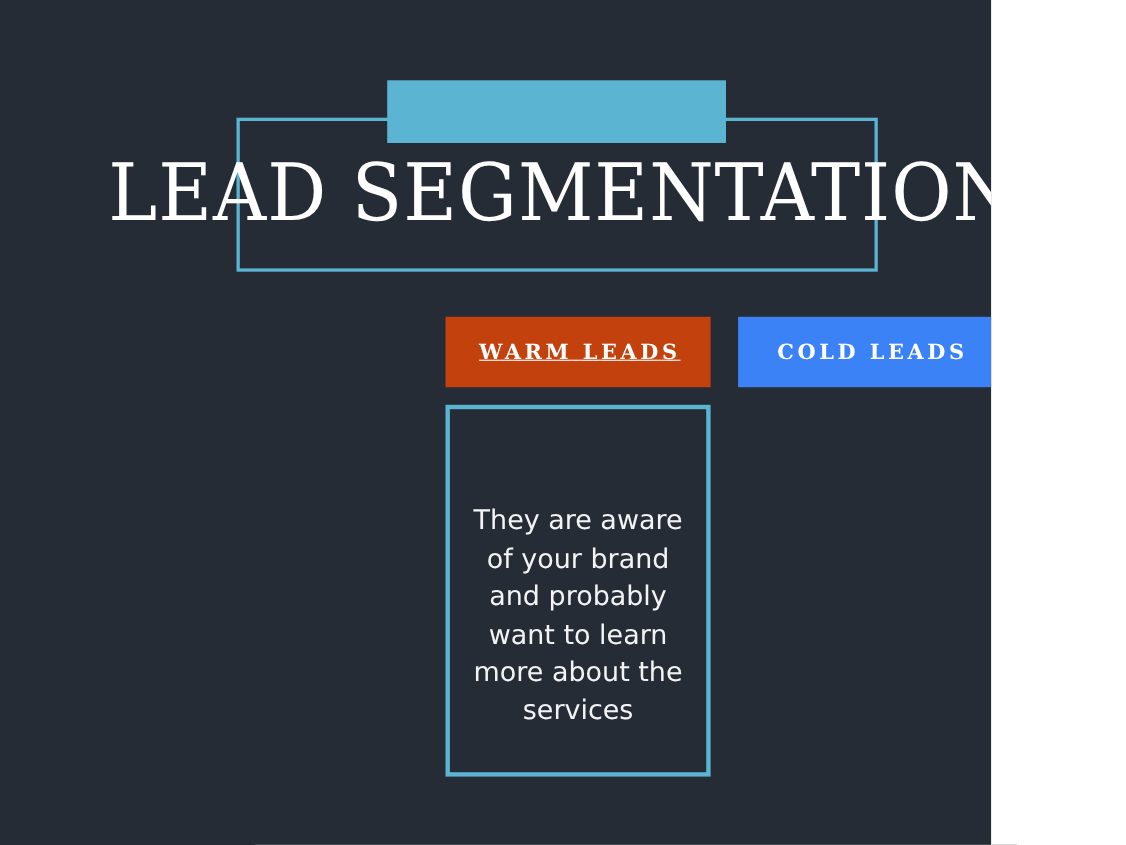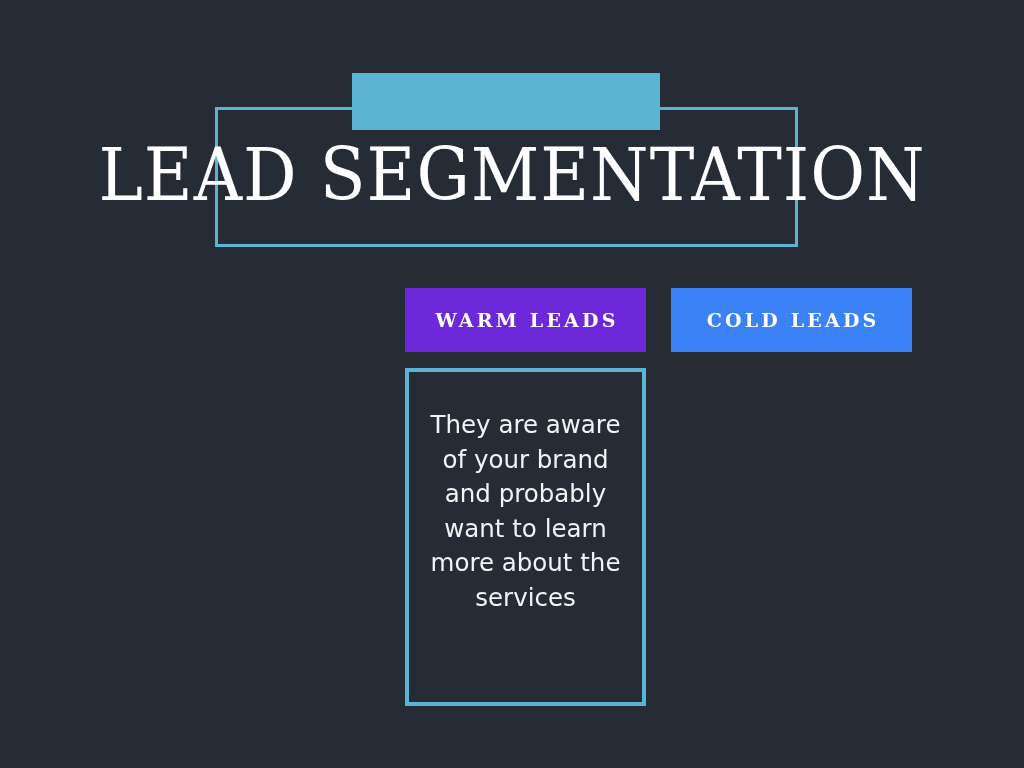--- a/index.html
+++ b/index.html
@@ -9,21 +9,21 @@
   }
   body {
     width: 1024px;
     height: 768px;
     overflow: hidden;
     font-family: "Liberation Sans", sans-serif;
   }
 
   #slide {
     position: relative;
-    width: 1024px;
+    width: 901px;
     height: 768px;
     background: #262c36;
     overflow: hidden;
   }
 
   
   #title-block {
     position: absolute;
     left: 0;
     top: 0;
@@ -115,28 +115,28 @@
     line-height: 34.5px;
     color: #f2f3f5;
     text-align: center;
     font-weight: 400;
   }
 
   
   .hot .column-header   { background: #fc8573; }
   .hot .column-body     { border-color: #fc8573; }
 
-  .warm .column-header  { background: #6d28d9; }
+  .warm .column-header  { background: #c2410c; text-decoration: underline; }
   .warm .column-body    { border-color: #5bb4d1; }
 
   .cold .column-header  { background: #3b82f6; }
   .cold .column-body    { border-color: #fc8573; }
 
   
-  .warm .column-body, .cold .column-body { padding-top: 36px; }
+  .warm .column-body, .cold .column-body { padding-top: 84px; }
 </style>
 </head>
 <body>
 
 <div id="slide">
 
   <div id="title-block">
     <div id="title-accent-bar"></div>
     <div id="title-frame"></div>
     <div id="page-title">LEAD SEGMENTATION</div>

